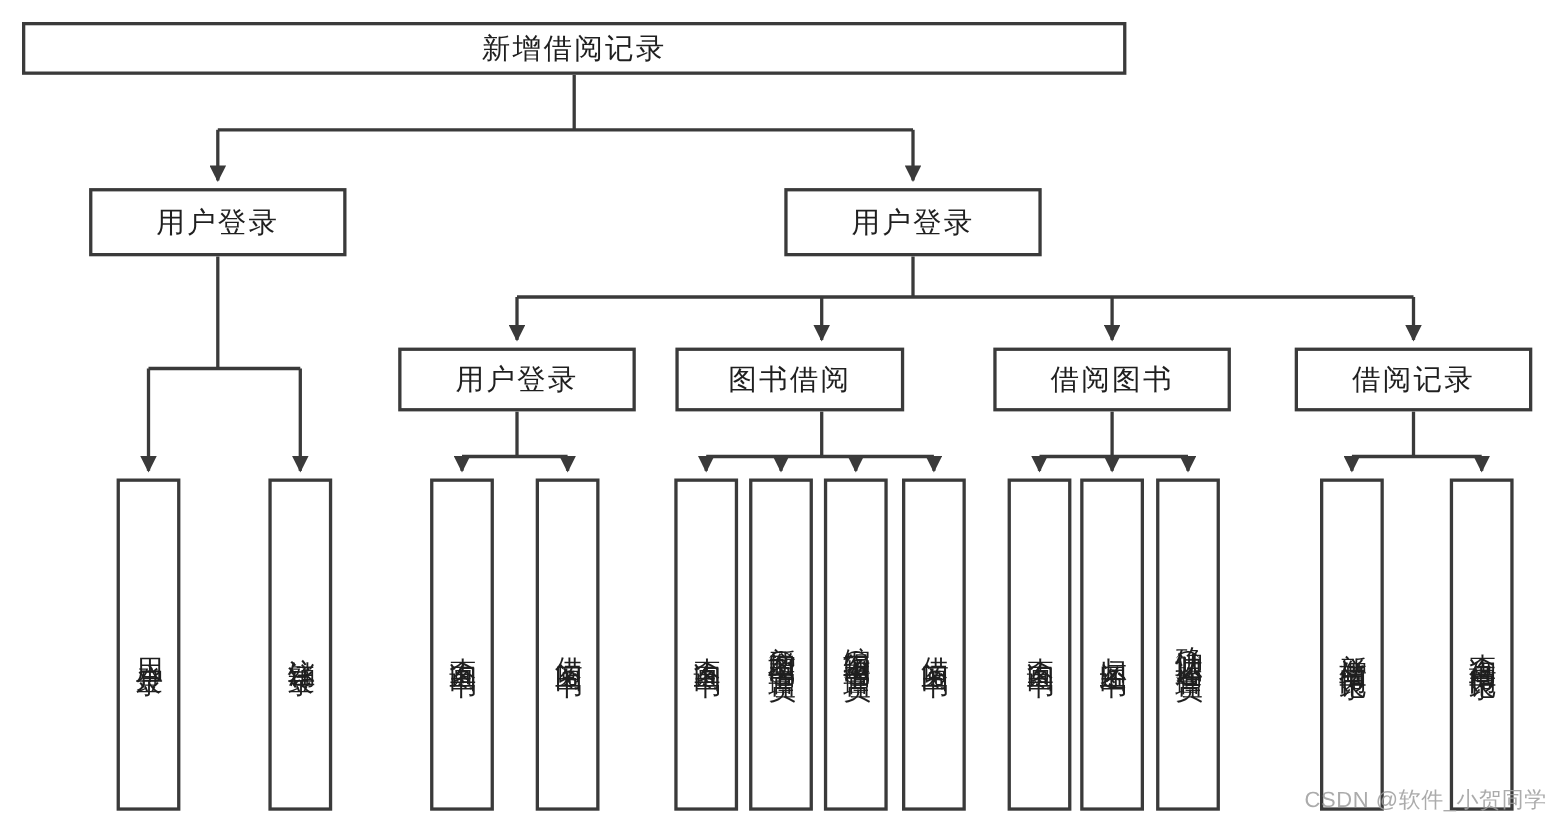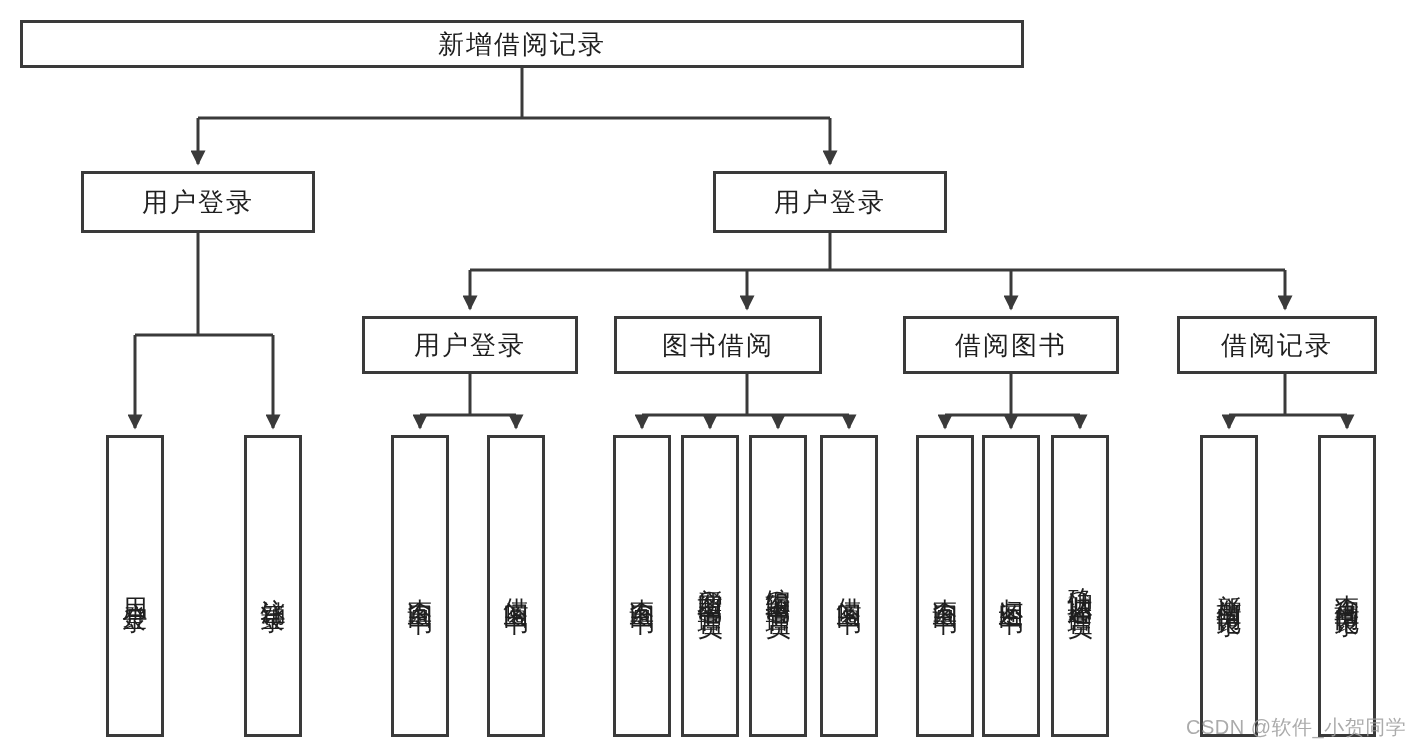--- a/index.html
+++ b/index.html
@@ -92,21 +92,21 @@
 
   <div class="node h" style="left:362px;top:316px;width:216px;height:58px">
     <span class="lbl">用户登录</span>
   </div>
   <div class="node h" style="left:614px;top:316px;width:208px;height:58px">
     <span class="lbl">图书借阅</span>
   </div>
   <div class="node h" style="left:903px;top:316px;width:216px;height:58px">
     <span class="lbl">借阅图书</span>
   </div>
-  <div class="node h" style="left:1177px;top:316px;width:200px;height:58px">
+  <div class="node h" style="left:1177px;top:316px;width:216px;height:58px">
     <span class="lbl">借阅记录</span>
   </div>
 
   <div class="node v" style="left:106px;top:435px;width:58px;height:302px">
     <span class="lbl">用户登录</span>
   </div>
   <div class="node v" style="left:244px;top:435px;width:58px;height:302px">
     <span class="lbl">注销登录</span>
   </div>
 

